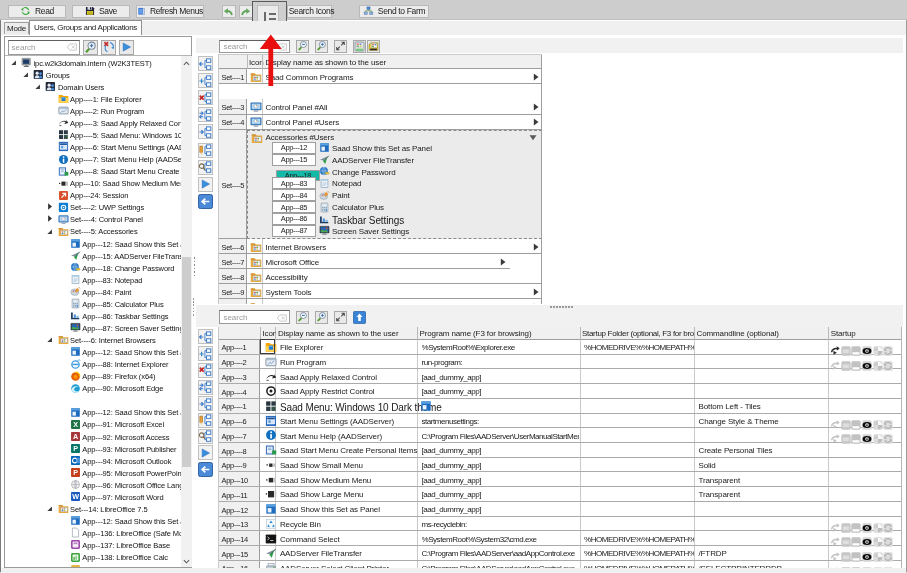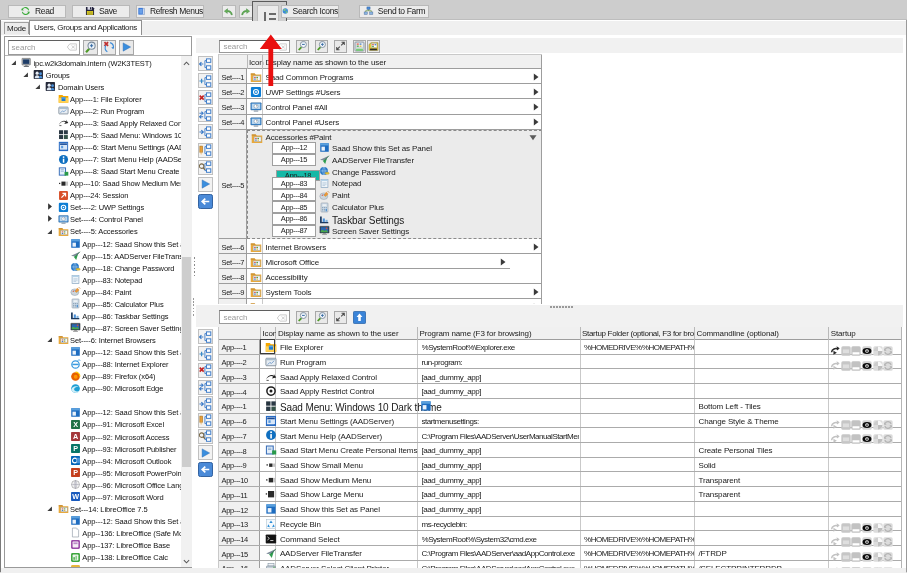--- a/index.html
+++ b/index.html
@@ -47,21 +47,21 @@
         <path d="M2 12c0.5-4.5 4-7 8-6.5l-0.6-2.8 5 3.8-4.6 3.4 0.5-2.6C7 7 4.5 8.5 4 12z" fill="#6ab45a" stroke="#2a7a2a" stroke-width="0.7"></path>
       </svg>
     </div>
     <div class="abs" style="left:252px;top:1px;width:34.5px;height:29.5px;background:#cfcfcf;border:1.5px solid #5a5a5a">
       <div class="abs" style="left:4px;top:3px;width:22px;height:21.5px;background:#ebebeb;border:1px solid #bdbdbd">
         <div class="abs" style="left:5.5px;top:5.5px;width:2px;height:9px;background:#6a6a6a"></div>
         <div class="abs" style="left:11px;top:6.5px;width:6.5px;height:2px;background:#6a6a6a"></div>
         <div class="abs" style="left:11px;top:11.5px;width:6.5px;height:2px;background:#6a6a6a"></div>
       </div>
     </div>
-    <div style="position:absolute;left:281px;top:4.5px;width:58px;height:13px;background:#ececec;border:1px solid #b9b9b9;box-sizing:border-box;display:flex;align-items:center;justify-content:center;font-size:8.5px;color:#1a1a1a;white-space:nowrap">
+    <div style="position:absolute;left:287px;top:4.5px;width:45px;height:13px;background:#ececec;border:1px solid #b9b9b9;box-sizing:border-box;display:flex;align-items:center;justify-content:center;font-size:8.5px;color:#1a1a1a;white-space:nowrap">
       <svg width="10" height="10" viewBox="0 0 16 16">
         <circle cx="8" cy="8" r="6.5" fill="#3a8ad8"></circle>
         <path d="M3 5c2 1.5 4-1 6.5-0.5 1.5 0.3 2 1.5 4 1" stroke="#d8e8f8" stroke-width="0.5" fill="none"></path>
         <path d="M4 4.5C5.5 3 8 3 9 4.5 10 6 8 7 6.5 8 5 9 3 7 4 4.5z" fill="#7ac87a"></path>
         <path d="M9 9c2-1 4 0 4.5 1.5-1 2-2.5 3-4.5 3z" fill="#7ac87a"></path>
       </svg>
       <span style="margin-left:4px;letter-spacing:-0.35px">Search Icons</span>
     </div>
     <div style="position:absolute;left:359px;top:4.5px;width:70px;height:13px;background:#ececec;border:1px solid #b9b9b9;box-sizing:border-box;display:flex;align-items:center;justify-content:center;font-size:8.5px;color:#1a1a1a;white-space:nowrap">
       <svg width="11" height="10" viewBox="0 0 16 16">
@@ -770,38 +770,20 @@
             <rect x="8.5" y="10" width="2.2" height="1.6" fill="#d8b44a"></rect>
           </svg>
         </span>
         <span class="txt" style="left:46.5px;top:3.5px;font-size:8px">Saad Common Programs</span>
         <span class="abs" style="right:4px;top:3.5px">
           <svg width="6" height="8" viewBox="0 0 6 8">
             <path d="M0.8 0.5L5.5 4L0.8 7.5z" fill="#3a3a3a"></path>
           </svg>
         </span>
       </div>
-      <div class="abs" style="left:0;top:29.25px;width:323.5px;height:15.05px;border-bottom:1px solid #9d9d9d">
-        <span class="abs" style="left:0;top:0;width:28.3px;height:100%;background:#f0f0f0;border-right:1px solid #9d9d9d"></span>
-        <span class="txt lab" style="left:2.5px;top:3.8px">Set----2</span>
-        <span class="abs" style="left:43.3px;top:0;width:1px;height:100%;background:#c9c9c9"></span>
-        <span class="abs" style="left:30.5px;top:1.5px">
-          <svg width="12" height="12" viewBox="0 0 16 16">
-            <rect x="1.2" y="1.2" width="13.5" height="13.5" rx="1.5" fill="#0d7dd4"></rect>
-            <circle cx="8" cy="8" r="3.3" fill="none" stroke="#fff" stroke-width="1.5"></circle>
-            <circle cx="8" cy="8" r="1.2" fill="#fff"></circle>
-          </svg>
-        </span>
-        <span class="txt" style="left:46.5px;top:3.5px;font-size:8px">UWP Settings #Users</span>
-        <span class="abs" style="right:4px;top:3.5px">
-          <svg width="6" height="8" viewBox="0 0 6 8">
-            <path d="M0.8 0.5L5.5 4L0.8 7.5z" fill="#3a3a3a"></path>
-          </svg>
-        </span>
-      </div>
       <div class="abs" style="left:0;top:44.30px;width:323.5px;height:15.05px;border-bottom:1px solid #9d9d9d">
         <span class="abs" style="left:0;top:0;width:28.3px;height:100%;background:#f0f0f0;border-right:1px solid #9d9d9d"></span>
         <span class="txt lab" style="left:2.5px;top:3.8px">Set----3</span>
         <span class="abs" style="left:43.3px;top:0;width:1px;height:100%;background:#c9c9c9"></span>
         <span class="abs" style="left:30.5px;top:1.5px">
           <svg width="12" height="12" viewBox="0 0 16 16">
             <rect x="1" y="2.2" width="14" height="9.8" rx="0.8" fill="#3a85cc" stroke="#2a5a8a" stroke-width="0.5"></rect>
             <rect x="2.4" y="3.6" width="11.2" height="7" fill="#bcd8f0"></rect>
             <circle cx="8" cy="7" r="2.6" fill="#fff" stroke="#5a7a9a" stroke-width="0.6"></circle>
             <path d="M8 7L9.5 5.8" stroke="#444" stroke-width="0.8"></path>
@@ -843,21 +825,21 @@
           <svg width="12" height="12" viewBox="0 0 16 16">
             <path d="M1 3.2h5.2l1.4 1.6H15v9.7H1z" fill="#e8a93c"></path>
             <path d="M1 3.2h5.2l1.4 1.6H1z" fill="#c08428"></path>
             <rect x="4.2" y="6.6" width="9.2" height="6" fill="#f6f8fa" stroke="#8fa0b0" stroke-width="0.6"></rect>
             <rect x="5.5" y="7.8" width="2.2" height="1.6" fill="#d85a4a"></rect>
             <rect x="8.5" y="7.8" width="2.2" height="1.6" fill="#52a052"></rect>
             <rect x="5.5" y="10" width="2.2" height="1.6" fill="#4a7ec0"></rect>
             <rect x="8.5" y="10" width="2.2" height="1.6" fill="#d8b44a"></rect>
           </svg>
         </span>
-        <span class="txt" style="left:46.5px;top:3.5px;font-size:8px">Accessories #Paint</span>
+        <span class="txt" style="left:46.5px;top:3.5px;font-size:8px">Accessories #Users</span>
         <span class="abs" style="right:6px;top:4px">
           <svg width="8" height="7" viewBox="0 0 9 8">
             <path d="M0.5 1.5h8L4.5 7z" fill="#5a5a5a"></path>
           </svg>
         </span>
         <span class="abs" style="left:53px;top:12.30px;width:44px;height:11.86px;background:#fff;border:1px solid #9f9f9f;font-size:7.5px;letter-spacing:-0.35px;color:#1a1a1a;display:flex;align-items:center;justify-content:center;margin:0;box-sizing:border-box">App---12</span>
         <span class="abs" style="left:99.5px;top:12.80px">
           <svg width="11" height="11" viewBox="0 0 16 16">
             <rect x="1.8" y="1.8" width="12.4" height="12.4" fill="#1d6cc0"></rect>
             <rect x="1.8" y="1.8" width="12.4" height="3.2" fill="#5aa0dd"></rect>

